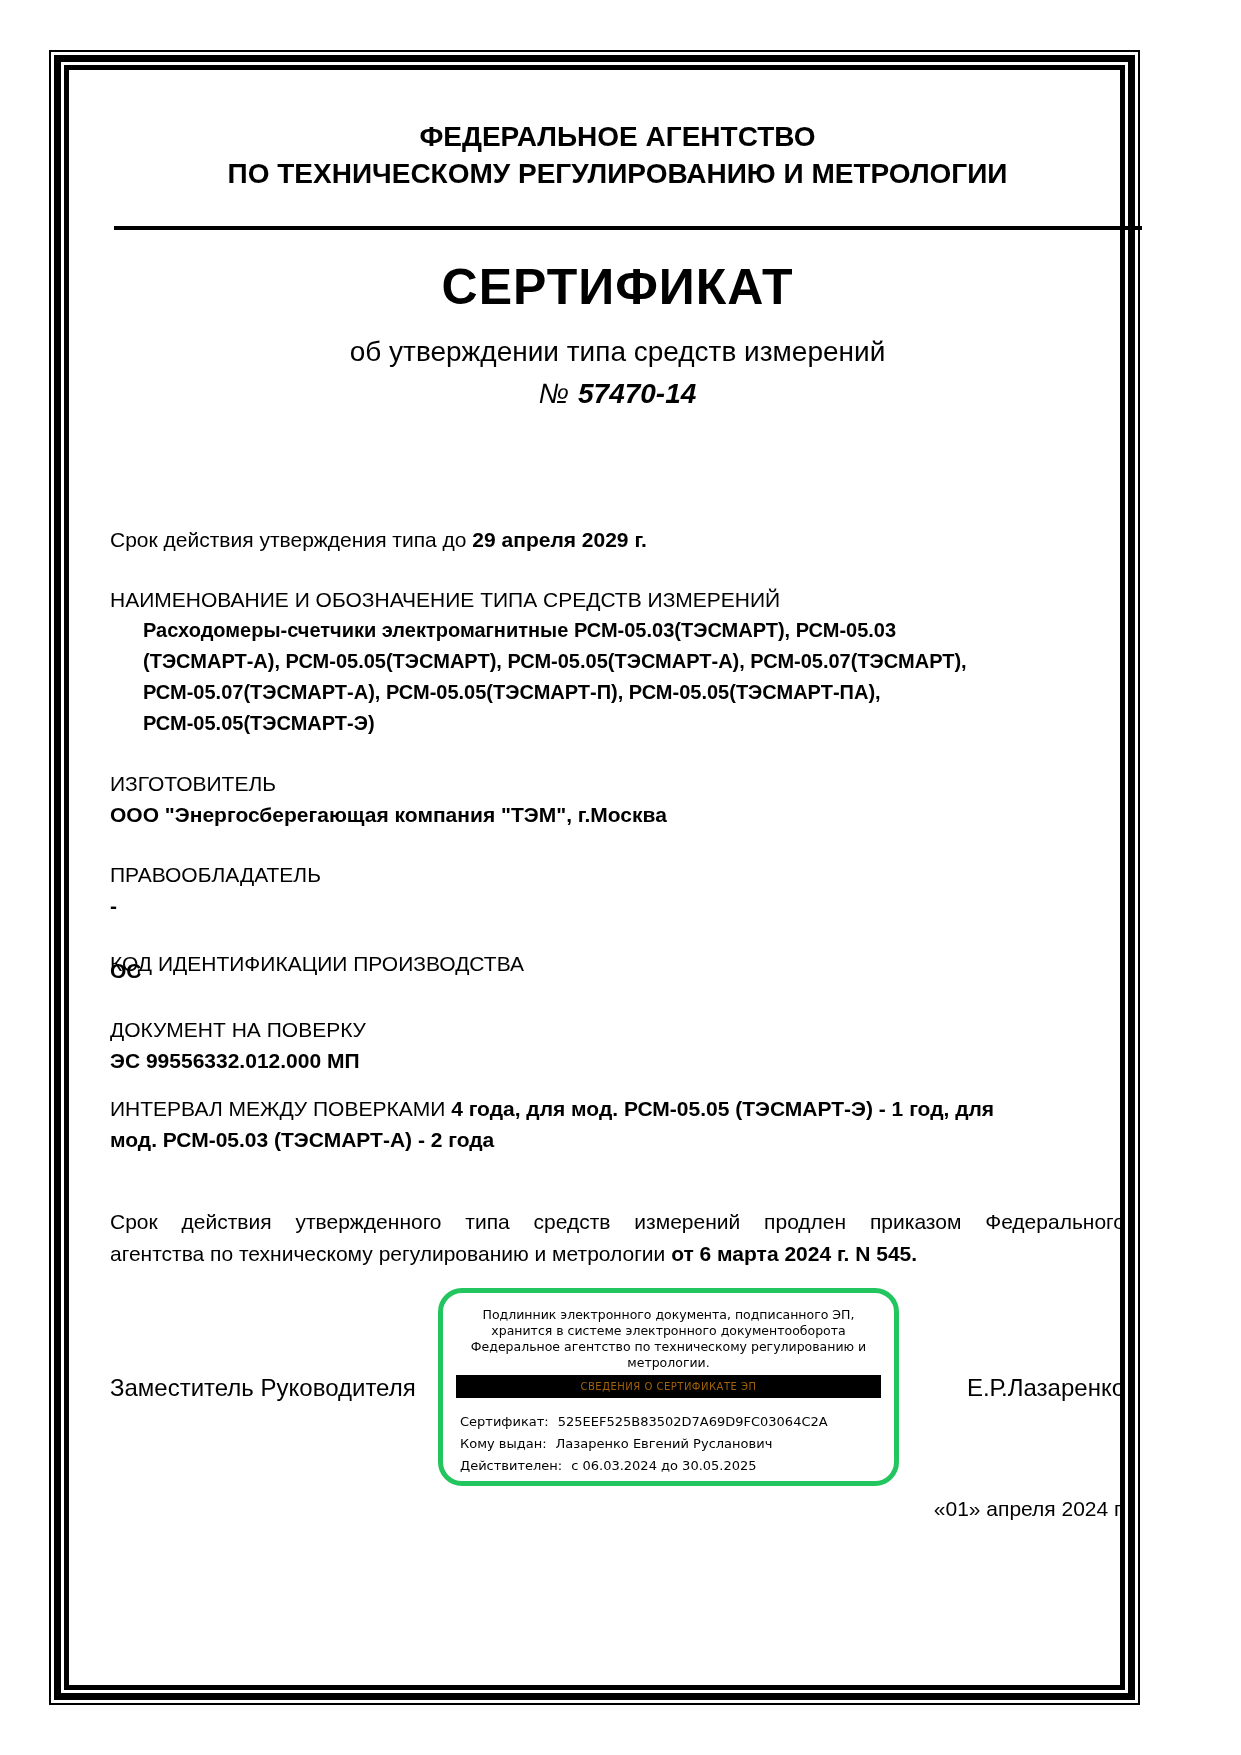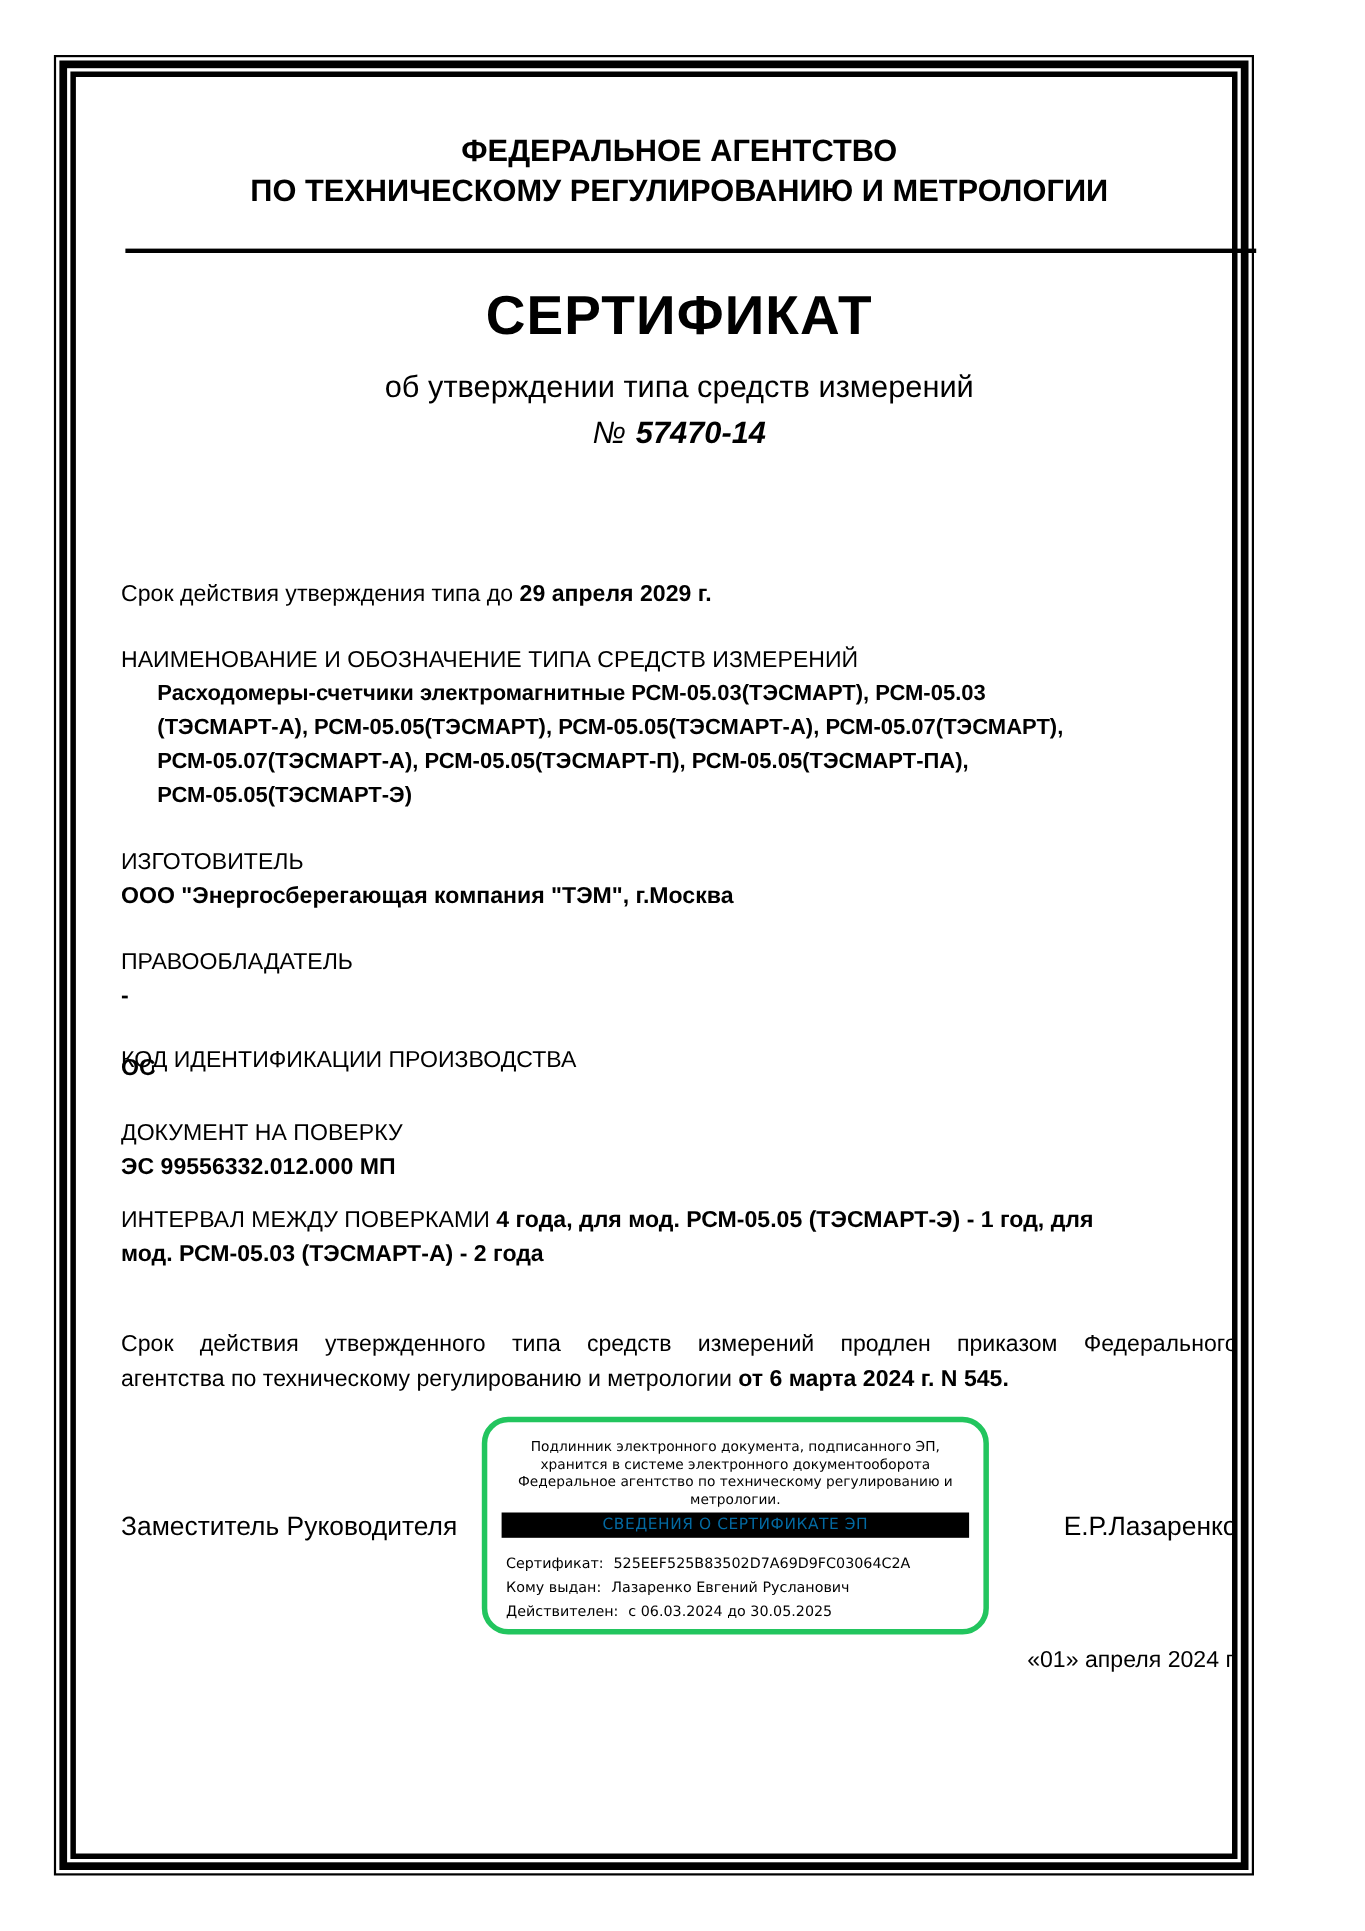--- a/index.html
+++ b/index.html
@@ -50,22 +50,22 @@
   .stamp {
     left: 438px; top: 1288px; width: 461px; height: 198px;
     border: 5px solid #22c55e; border-radius: 24px; box-sizing: border-box;
     background: #fff;
     font-family: "DejaVu Sans", sans-serif;
   }
   .stamp-head {
     margin-top: 14px; font-size: 12.5px; line-height: 16px; text-align: center;
   }
   .stamp-bar {
-    margin: 4px 13px 0 13px; height: 23px; background: #000; color: #0369a1;
-    font-size: 14px; line-height: 23px; text-align: center; letter-spacing: 0.5px;
+    margin: 4px 13px 0 13px; height: 23px; background: #000; color: #a16207;
+    font-size: 10px; line-height: 23px; text-align: center; letter-spacing: 0.5px;
   }
   .stamp-details { margin: 13px 0 0 17px; font-size: 13px; line-height: 22px; }
   .stamp-value { margin-left: 9px; }
 
   .sig-row { top: 1345px; font-size: 24px; margin-top: 29px; }
   .date-row { top: 1497px; font-size: 21px; }
 </style>
 </head>
 <body>
 

